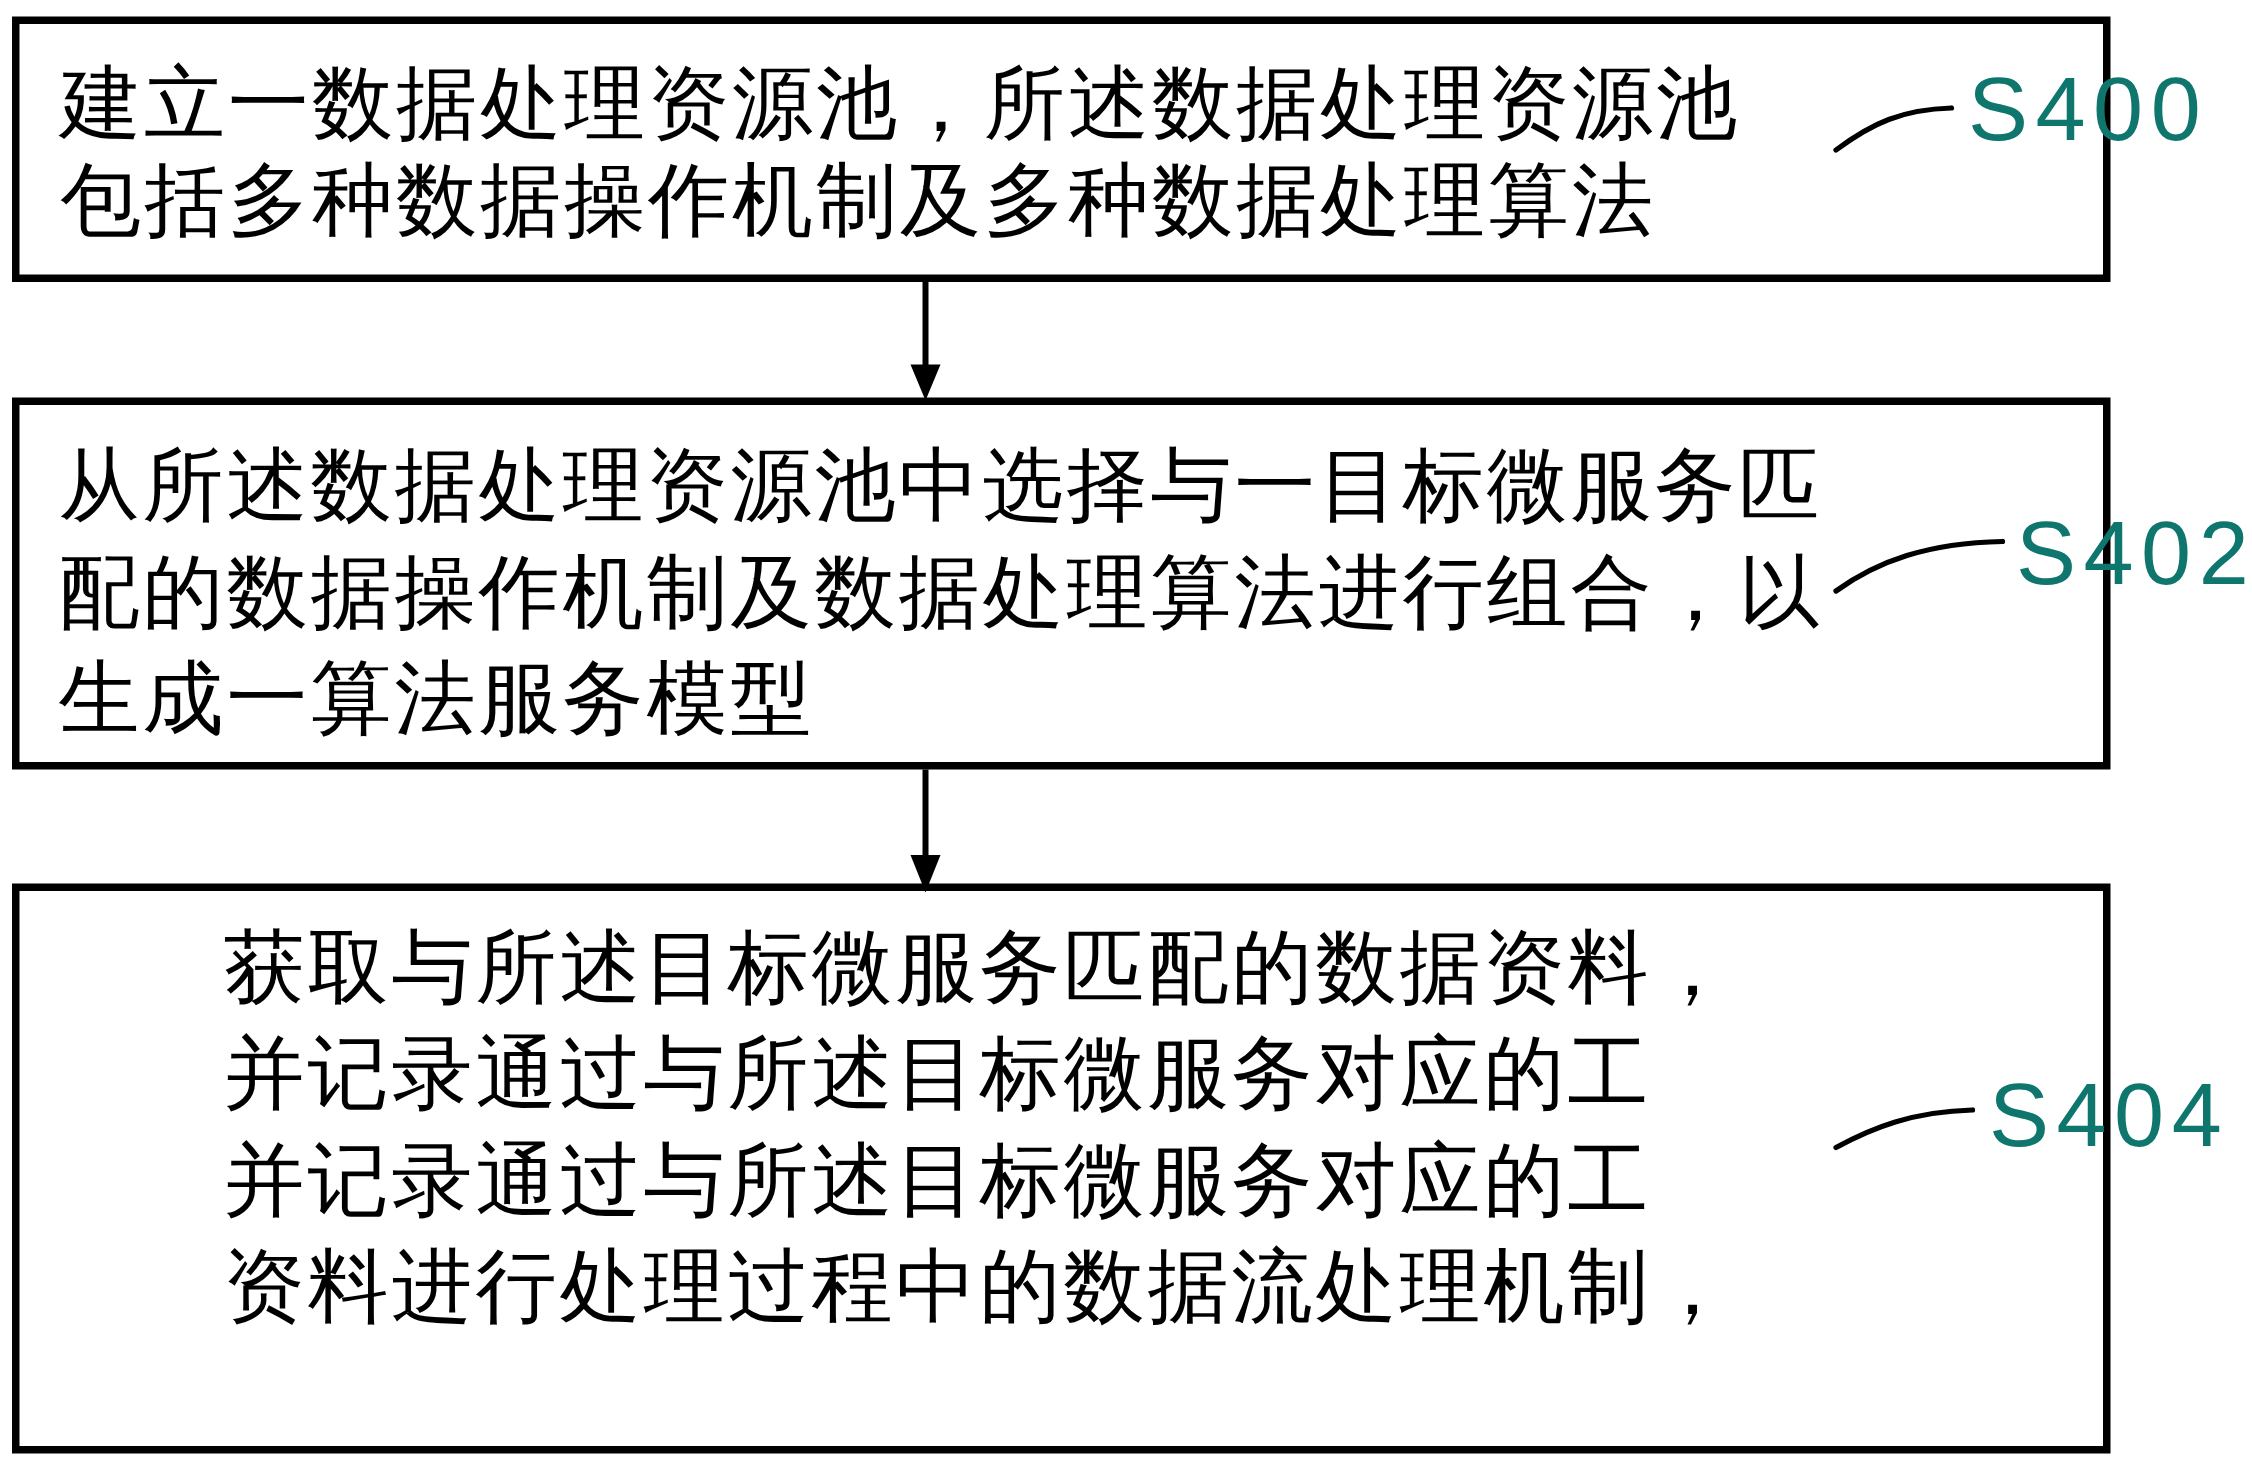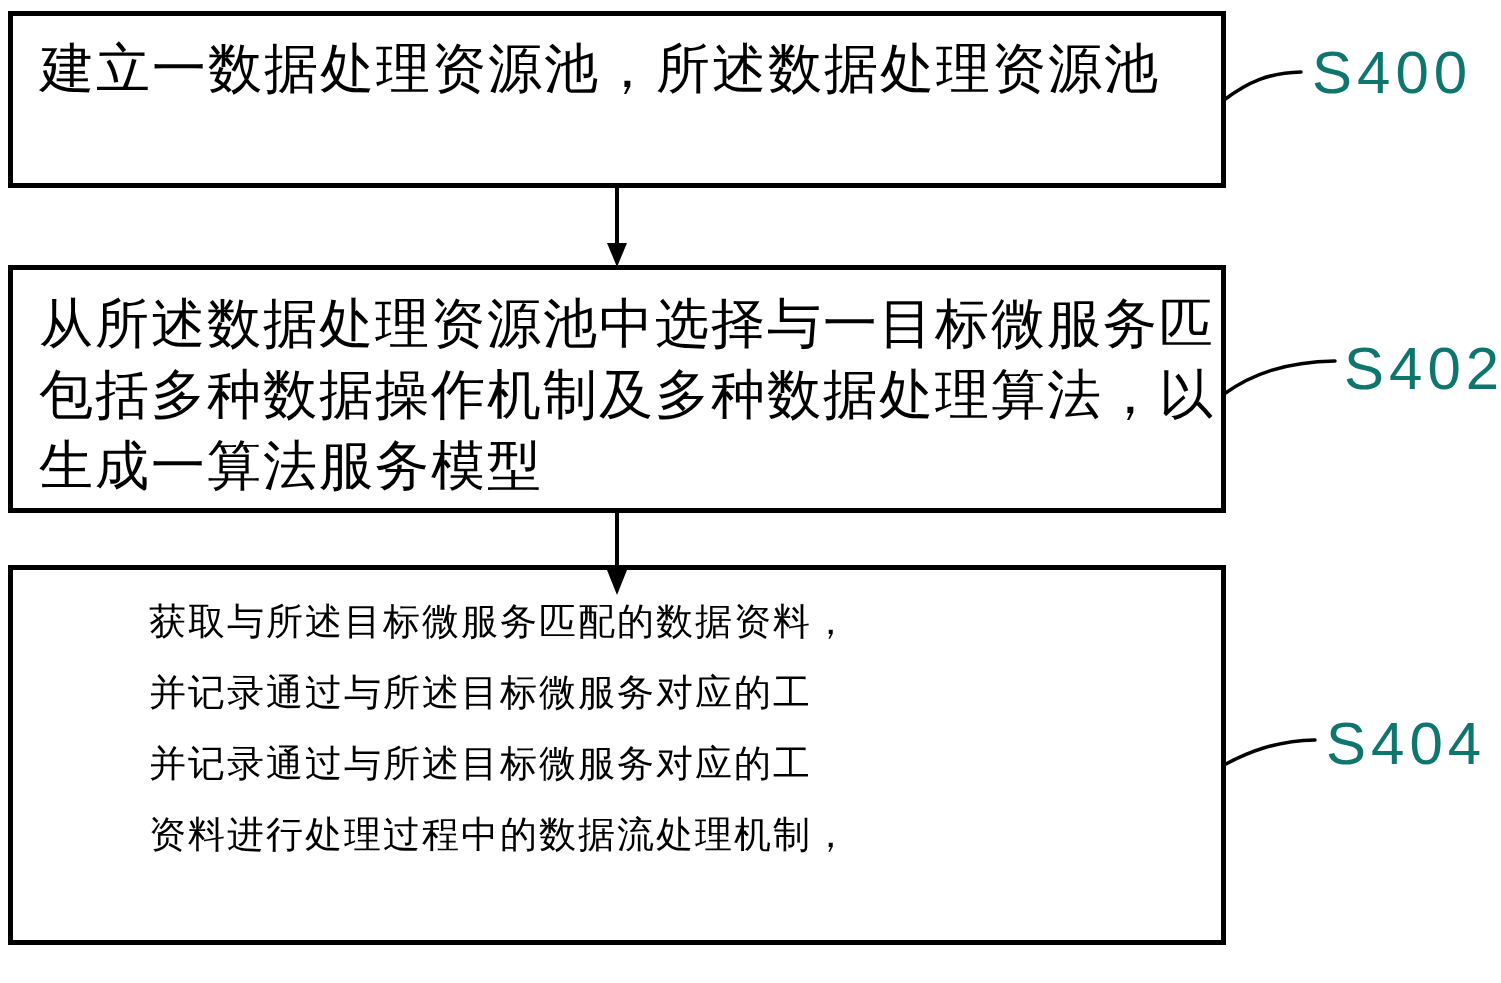--- a/index.html
+++ b/index.html
@@ -11,21 +11,21 @@
     position: relative;
     width: 1501px;
     height: 983px;
     background: #ffffff;
     overflow: hidden;
     color: #000000;
   }
   .step-box {
     position: absolute;
     left: 8px;
-    width: 1218px;
+    width: 1399px;
     box-sizing: border-box;
     border: 5px solid #000000;
     background: #ffffff;
     font-family: "Liberation Serif", serif;
     font-weight: normal;
     letter-spacing: 2px;
     color: #000000;
   }
   .step-box .text-line {
     white-space: nowrap;
@@ -39,24 +39,24 @@
   }
   #box-s402 {
     top: 265px;
     height: 248px;
     padding: 19px 14px 0 26px;
     font-size: 54px;
     line-height: 71px;
     font-family: Liberation Serif, serif;
   }
   #box-s404 {
-    top: 565px;
+    top: 589px;
     height: 380px;
     padding: 16px 14px 0 136px;
-    font-size: 37px;
+    font-size: 54px;
     line-height: 71px;
   }
   .step-label {
     position: absolute;
     font-family: "Liberation Sans", sans-serif;
     font-size: 60px;
     line-height: 1.1;
     letter-spacing: 5px;
     color: #0f766e;
     white-space: nowrap;
@@ -73,25 +73,26 @@
     pointer-events: none;
   }
 </style>
 </head>
 <body>
 
 <div class="canvas">
 
   <div class="step-box" id="box-s400">
     <div class="text-line">建立一数据处理资源池，所述数据处理资源池</div>
+    <div class="text-line">包括多种数据操作机制及多种数据处理算法</div>
   </div>
 
   <div class="step-box" id="box-s402">
     <div class="text-line">从所述数据处理资源池中选择与一目标微服务匹</div>
-    <div class="text-line">包括多种数据操作机制及多种数据处理算法，以</div>
+    <div class="text-line">配的数据操作机制及数据处理算法进行组合，以</div>
     <div class="text-line">生成一算法服务模型</div>
   </div>
 
   <div class="step-box" id="box-s404">
     <div class="text-line">获取与所述目标微服务匹配的数据资料，</div>
     <div class="text-line">并记录通过与所述目标微服务对应的工</div>
     <div class="text-line">并记录通过与所述目标微服务对应的工</div>
     <div class="text-line">资料进行处理过程中的数据流处理机制，</div>
   </div>
 

